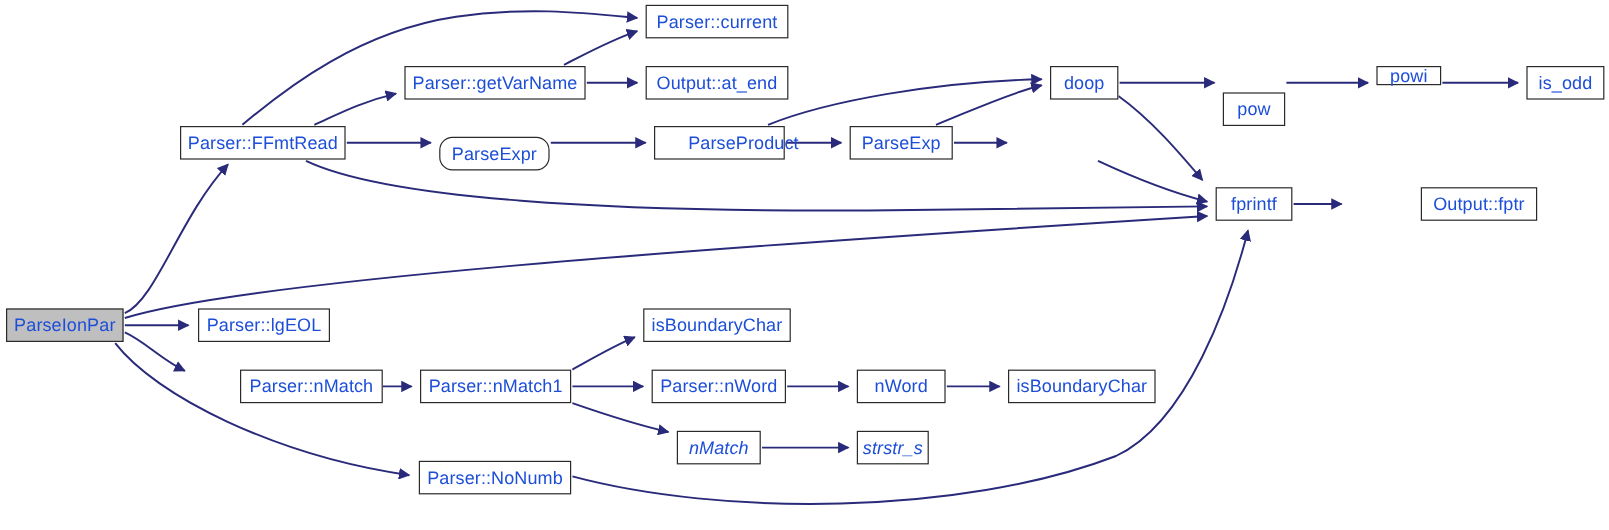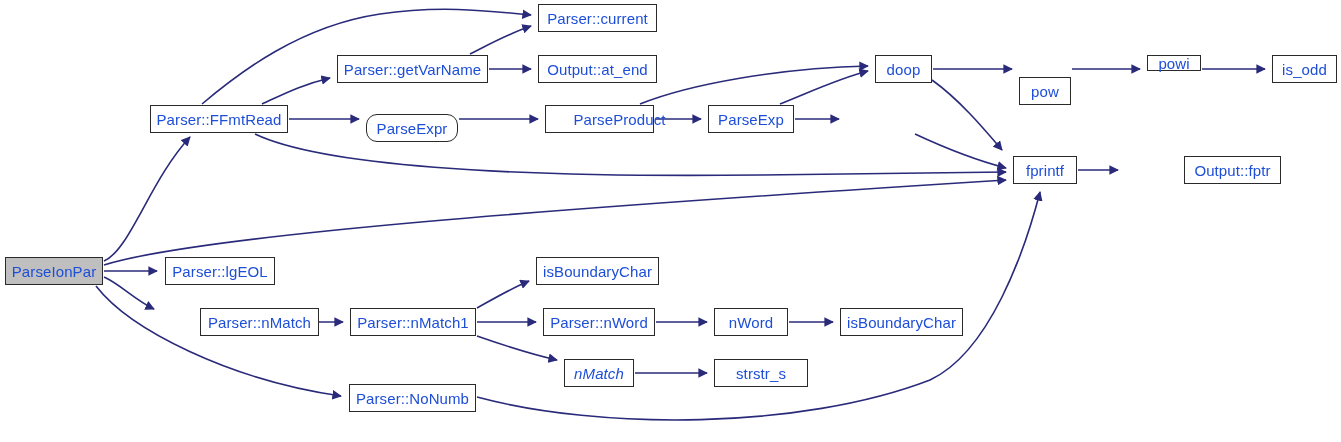--- a/index.html
+++ b/index.html
@@ -166,18 +166,18 @@
       </div>
       <div class="graph-node" style="left: 714px; top: 308px; width: 74px; height: 28px;">
         <span class="node-label">nWord</span>
       </div>
       <div class="graph-node" style="left: 840px; top: 308px; width: 123px; height: 28px;">
         <span class="node-label">isBoundaryChar</span>
       </div>
       <div class="graph-node" style="left: 564px; top: 359px; width: 70px; height: 28px; font-style: italic;">
         <span class="node-label">nMatch</span>
       </div>
-      <div class="graph-node" style="left: 714px; top: 359px; width: 94px; height: 28px;">
+      <div class="graph-node" style="left: 714px; top: 359px; width: 60px; height: 28px; font-style: italic;">
         <span class="node-label">strstr_s</span>
       </div>
     </div>
 
 </div>
 
 </body></html>

